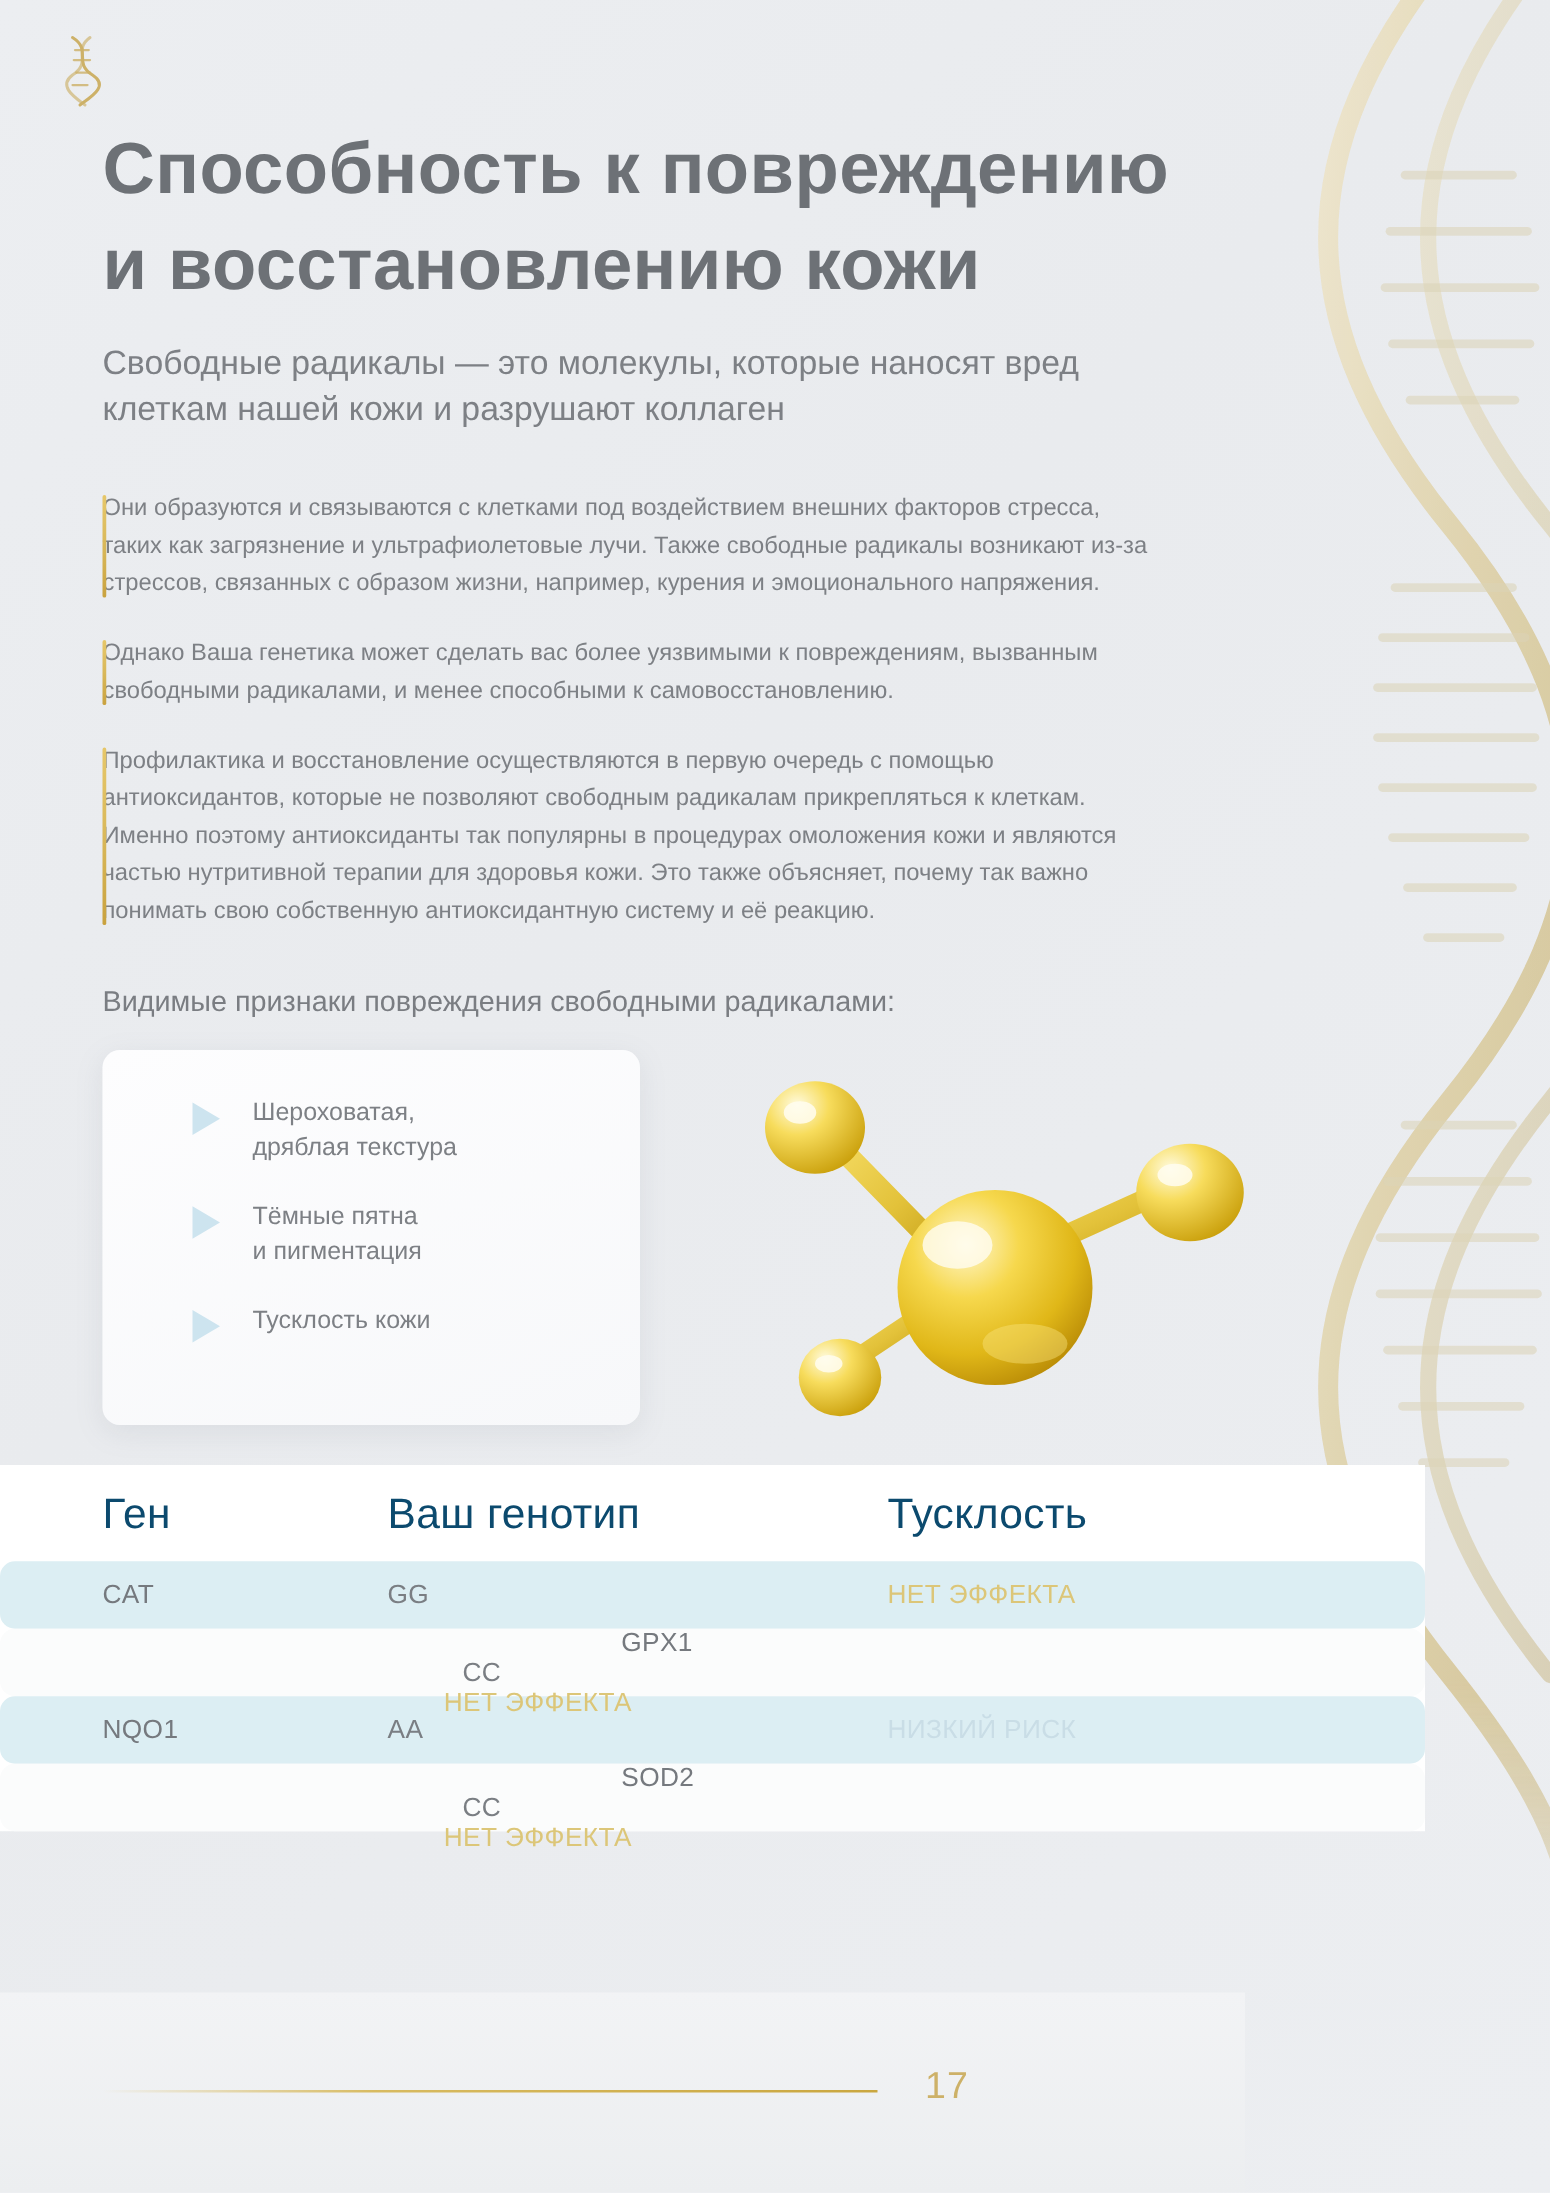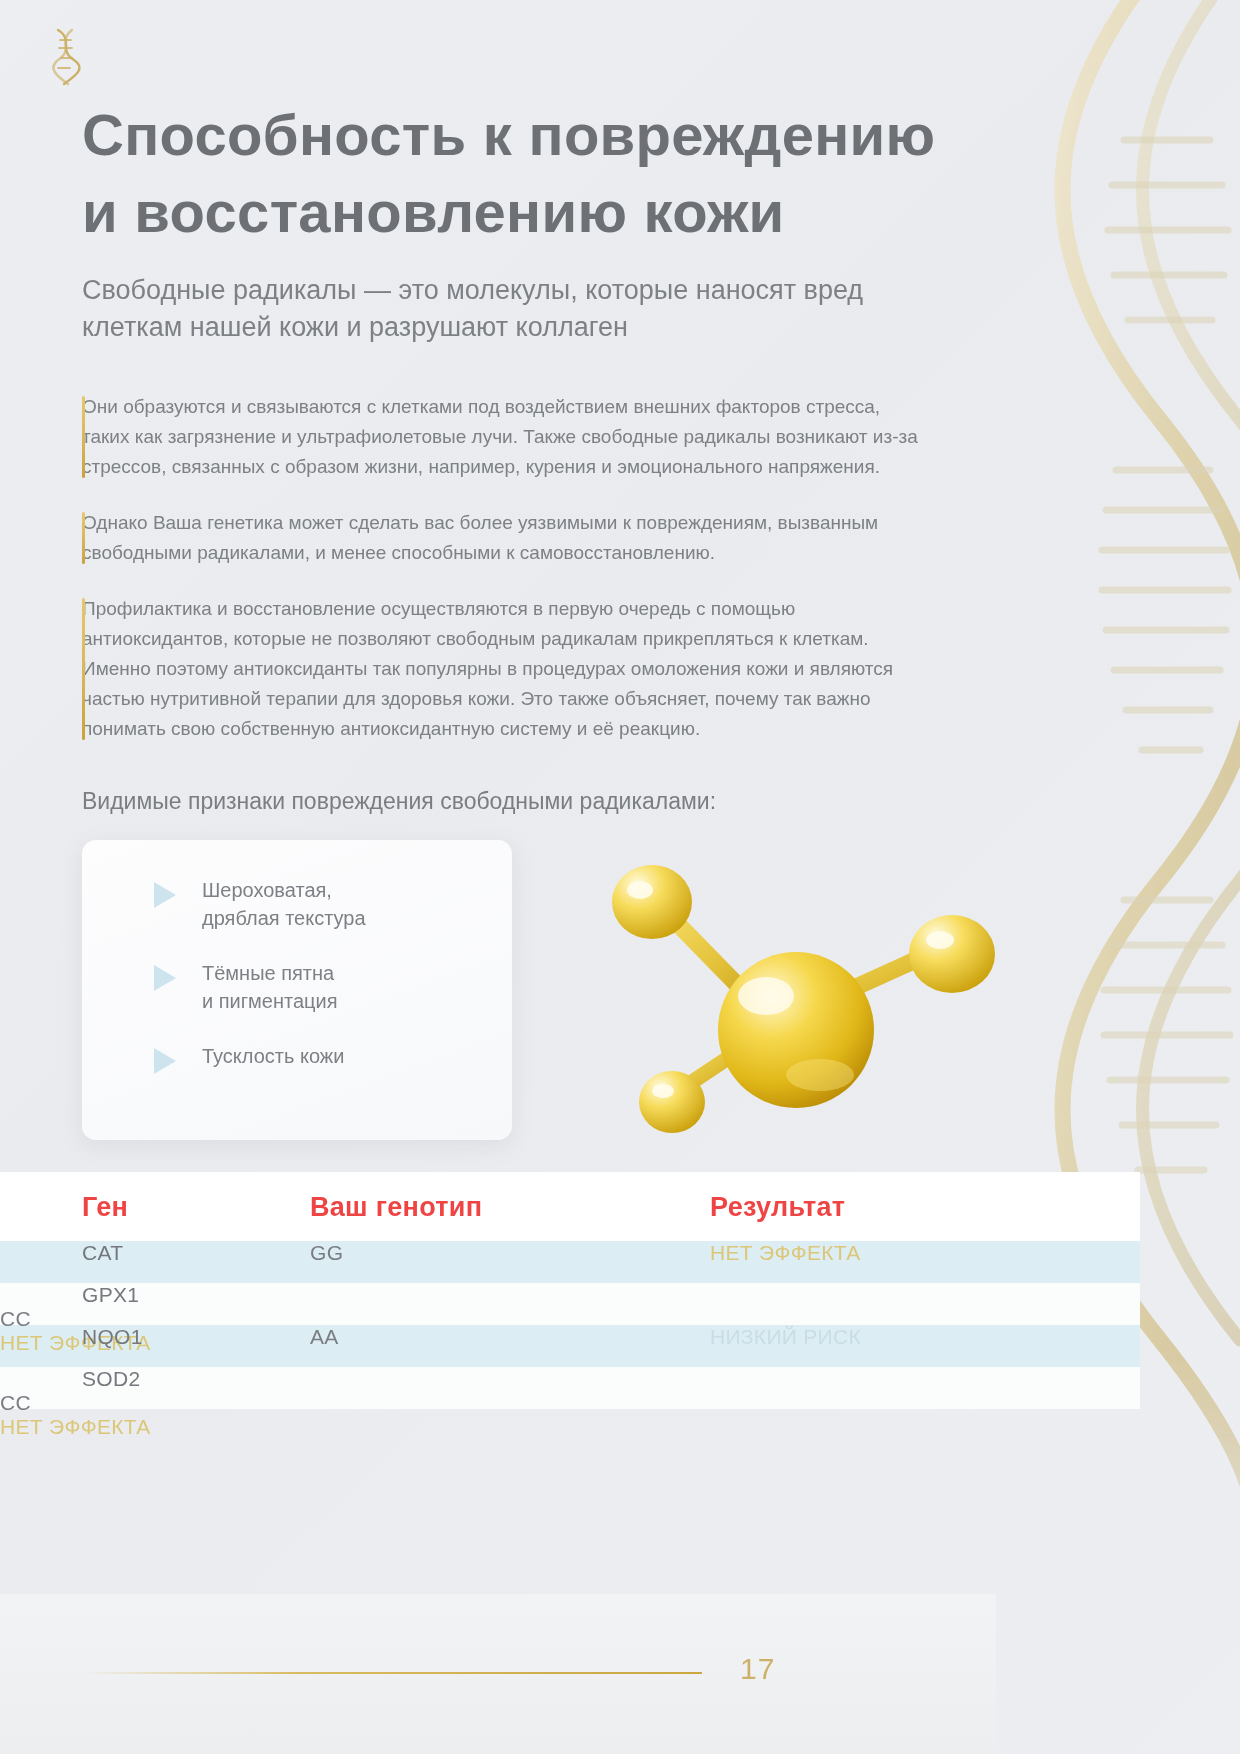--- a/index.html
+++ b/index.html
@@ -145,27 +145,29 @@
     top: 1172px;
     width: 1140px;
     background: #ffffff;
   }
   .thead {
     display: flex;
     padding: 20px 0 18px 0;
     background: #ffffff;
   }
   .thead .cell {
-    font-size: 27px;
-    font-weight: 700;
-    color: #ef4444;
+    font-size: 34px;
+    font-weight: 400;
+    color: #0c4a6e;
   }
   .trow {
     display: flex;
-    height: 42px;
+    align-items: center;
+    height: 54px;
+    border-radius: 12px;
   }
   .trow.alt { background: #dceef3; }
   .trow.plain { background: #fbfcfc; flex-direction: column; }
   .cell {
     font-size: 21px;
     font-weight: 300;
     letter-spacing: 0.3px;
   }
   .c1 { width: 310px; padding-left: 82px; box-sizing: border-box; }
   .c2 { width: 400px; }
@@ -345,21 +347,21 @@
       <circle cx="216" cy="200" r="78" fill="url(#ballBig)"></circle>
       <ellipse cx="186" cy="166" rx="28" ry="19" fill="#fffdf1" opacity="0.8"></ellipse>
       <ellipse cx="240" cy="245" rx="34" ry="16" fill="#f8e279" opacity="0.45"></ellipse>
     </svg>
   </div>
 
   <div class="table">
     <div class="thead">
       <div class="cell c1">Ген</div>
       <div class="cell c2">Ваш генотип</div>
-      <div class="cell c3">Результат</div>
+      <div class="cell c3">Тусклость</div>
     </div>
 
     <div class="trow alt">
       <div class="cell c1 gene">CAT</div>
       <div class="cell c2 geno">GG</div>
       <div class="cell c3 result">НЕТ ЭФФЕКТА</div>
     </div>
     <div class="trow plain">
       <div class="cell c1 gene">GPX1</div>
       <div class="cell c2 geno">CC</div>

